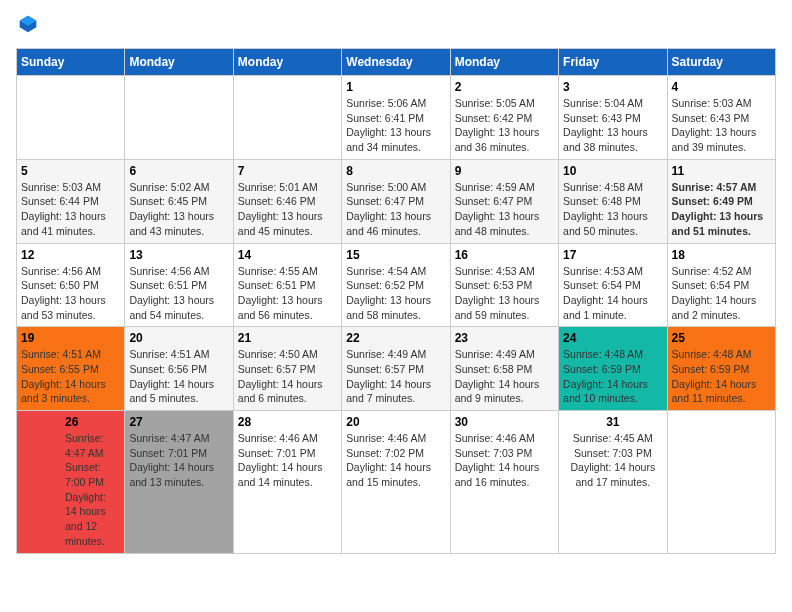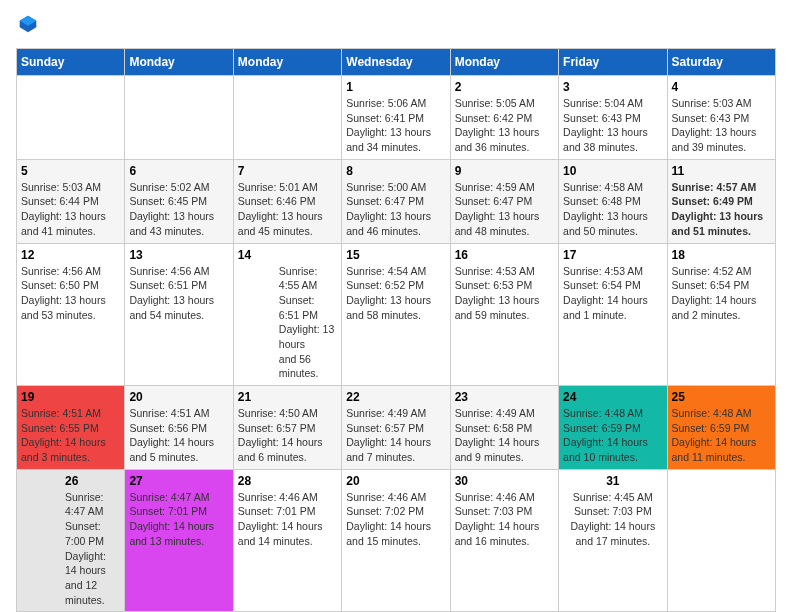--- a/index.html
+++ b/index.html
@@ -217,21 +217,21 @@
         </td>
         <td style="background-color: rgb(255, 255, 255);">
           <span class="day-number">13</span>
           <div class="day-info" style="white-space: pre-line;">Sunrise: 4:56 AM
 Sunset: 6:51 PM
 Daylight: 13 hours
 and 54 minutes.</div>
         </td>
         <td style="background-color: rgb(255, 255, 255);">
           <span class="day-number">14</span>
-          <div class="day-info" style="white-space: pre-line; margin-left: 41px;">Sunrise: 4:55 AM
+          <div class="day-info" style="white-space: pre-line;">Sunrise: 4:55 AM
 Sunset: 6:51 PM
 Daylight: 13 hours
 and 56 minutes.</div>
         </td>
         <td style="background-color: rgb(255, 255, 255);">
           <span class="day-number">15</span>
           <div class="day-info" style="white-space: pre-line;">Sunrise: 4:54 AM
 Sunset: 6:52 PM
 Daylight: 13 hours
 and 58 minutes.</div>
@@ -252,21 +252,21 @@
         </td>
         <td style="background-color: rgb(255, 255, 255);">
           <span class="day-number">18</span>
           <div class="day-info" style="white-space: pre-line;">Sunrise: 4:52 AM
 Sunset: 6:54 PM
 Daylight: 14 hours
 and 2 minutes.</div>
         </td>
       </tr>
       <tr>
-        <td style="background-color: #ef4444;">
+        <td style="background-color: #f97316;">
           <span class="day-number">19</span>
           <div class="day-info" style="white-space: pre-line;">Sunrise: 4:51 AM
 Sunset: 6:55 PM
 Daylight: 14 hours
 and 3 minutes.</div>
         </td>
         <td style="background-color: rgb(245, 245, 245);">
           <span class="day-number">20</span>
           <div class="day-info" style="white-space: pre-line;">Sunrise: 4:51 AM
 Sunset: 6:56 PM
@@ -303,28 +303,28 @@
         </td>
         <td style="background-color: #f97316;">
           <span class="day-number">25</span>
           <div class="day-info" style="white-space: pre-line;">Sunrise: 4:48 AM
 Sunset: 6:59 PM
 Daylight: 14 hours
 and 11 minutes.</div>
         </td>
       </tr>
       <tr>
-        <td style="background-color: #e5e5e5; padding-left: 48px;">
+        <td style="background-color: #ef4444; padding-left: 48px;">
           <span class="day-number">26</span>
           <div class="day-info" style="white-space: pre-line;">Sunrise: 4:47 AM
 Sunset: 7:00 PM
 Daylight: 14 hours
 and 12 minutes.</div>
         </td>
-        <td style="background-color: #d946ef;">
+        <td style="background-color: #a3a3a3;">
           <span class="day-number">27</span>
           <div class="day-info" style="white-space: pre-line;">Sunrise: 4:47 AM
 Sunset: 7:01 PM
 Daylight: 14 hours
 and 13 minutes.</div>
         </td>
         <td style="background-color: rgb(255, 255, 255);">
           <span class="day-number">28</span>
           <div class="day-info" style="white-space: pre-line;">Sunrise: 4:46 AM
 Sunset: 7:01 PM

